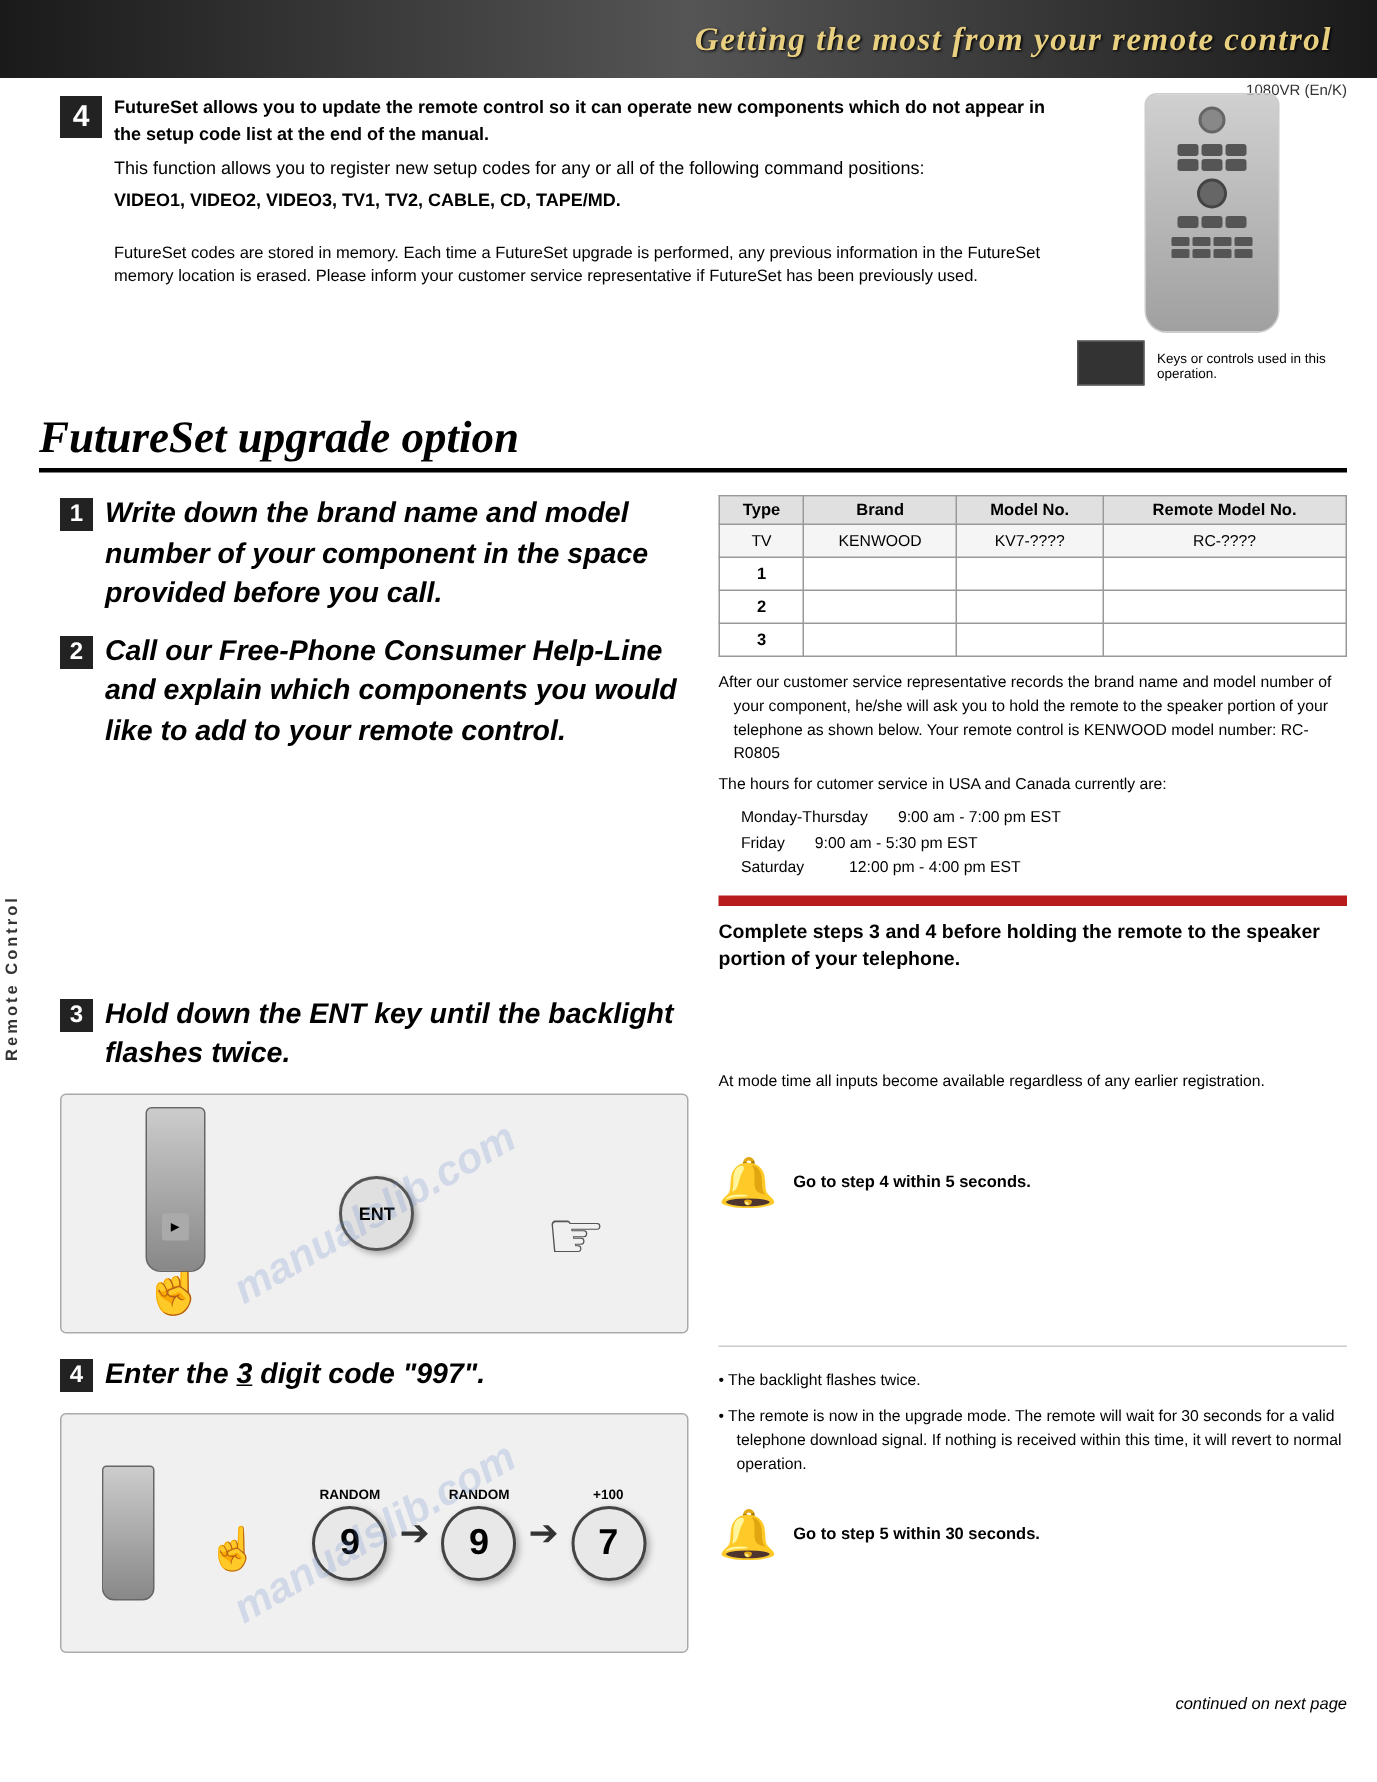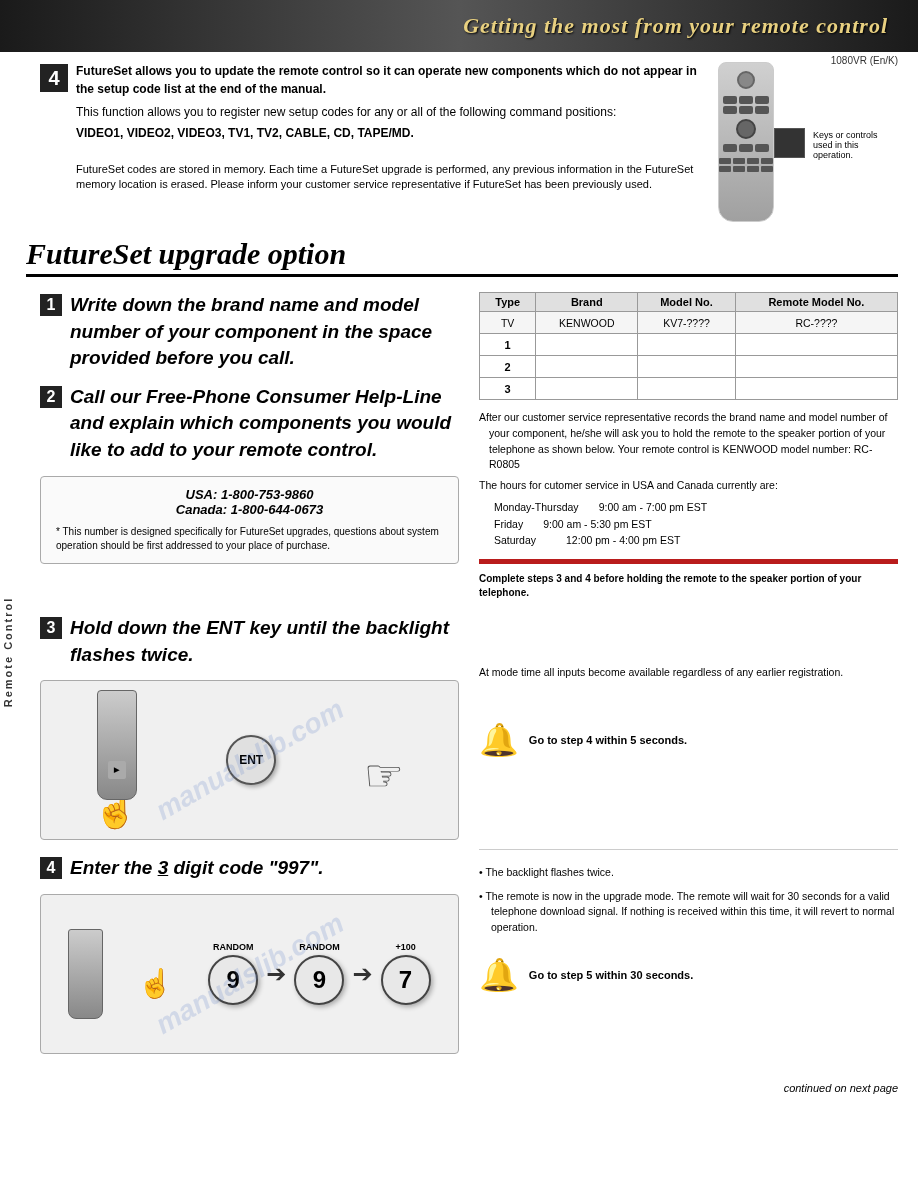--- a/index.html
+++ b/index.html
@@ -55,21 +55,21 @@
     }
     .step4-intro {
       flex: 1;
       font-size: 12px;
       line-height: 1.5;
     }
 
     .remote-area {
       width: 180px;
       display: flex;
-      flex-direction: row;
+      flex-direction: column;
       align-items: center;
     }
     .remote-img {
       width: 90px;
       height: 160px;
       border: 1px solid #ccc;
       background: linear-gradient(to bottom, #d0d0d0, #a0a0a0);
       border-radius: 8px 8px 15px 15px;
       position: relative;
       display: flex;
@@ -235,23 +235,23 @@
       text-indent: -10px;
     }
     .hours-table {
       margin-left: 15px;
       font-size: 10.5px;
       line-height: 1.6;
     }
 
     .complete-steps-note {
       font-weight: bold;
-      font-size: 10px;
+      font-size: 13px;
       line-height: 1.4;
-      border-top: 5px solid #b91c1c;
+      border-top: 7px solid #b91c1c;
       padding-top: 8px;
       margin-top: 10px;
     }
     .demo-image-box {
       border: 1px solid #aaa;
       border-radius: 4px;
       height: 160px;
       margin: 8px 0;
       background: #f0f0f0;
       display: flex;
@@ -450,27 +450,20 @@
       <div class="step-block">
         <div class="step-num-box">1</div>
         <div class="step-text">Write down the brand name and model number of your component in the space provided before you call.</div>
       </div>
 
       <div class="step-block">
         <div class="step-num-box">2</div>
         <div class="step-text">Call our Free-Phone Consumer Help-Line and explain which components you would like to add to your remote control.</div>
       </div>
 
-      <div class="phone-box">
-        <div class="phone-numbers">
-          <div>USA: 1-800-753-9860</div>
-          <div>Canada: 1-800-644-0673</div>
-        </div>
-        <div class="phone-note">* This number is designed specifically for FutureSet upgrades, questions about system operation should be first addressed to your place of purchase.</div>
-      </div>
 
     </div>
 
     <div class="right-col">
 
       <table class="component-table">
         <thead>
           <tr>
             <th>Type</th>
             <th>Brand</th>

